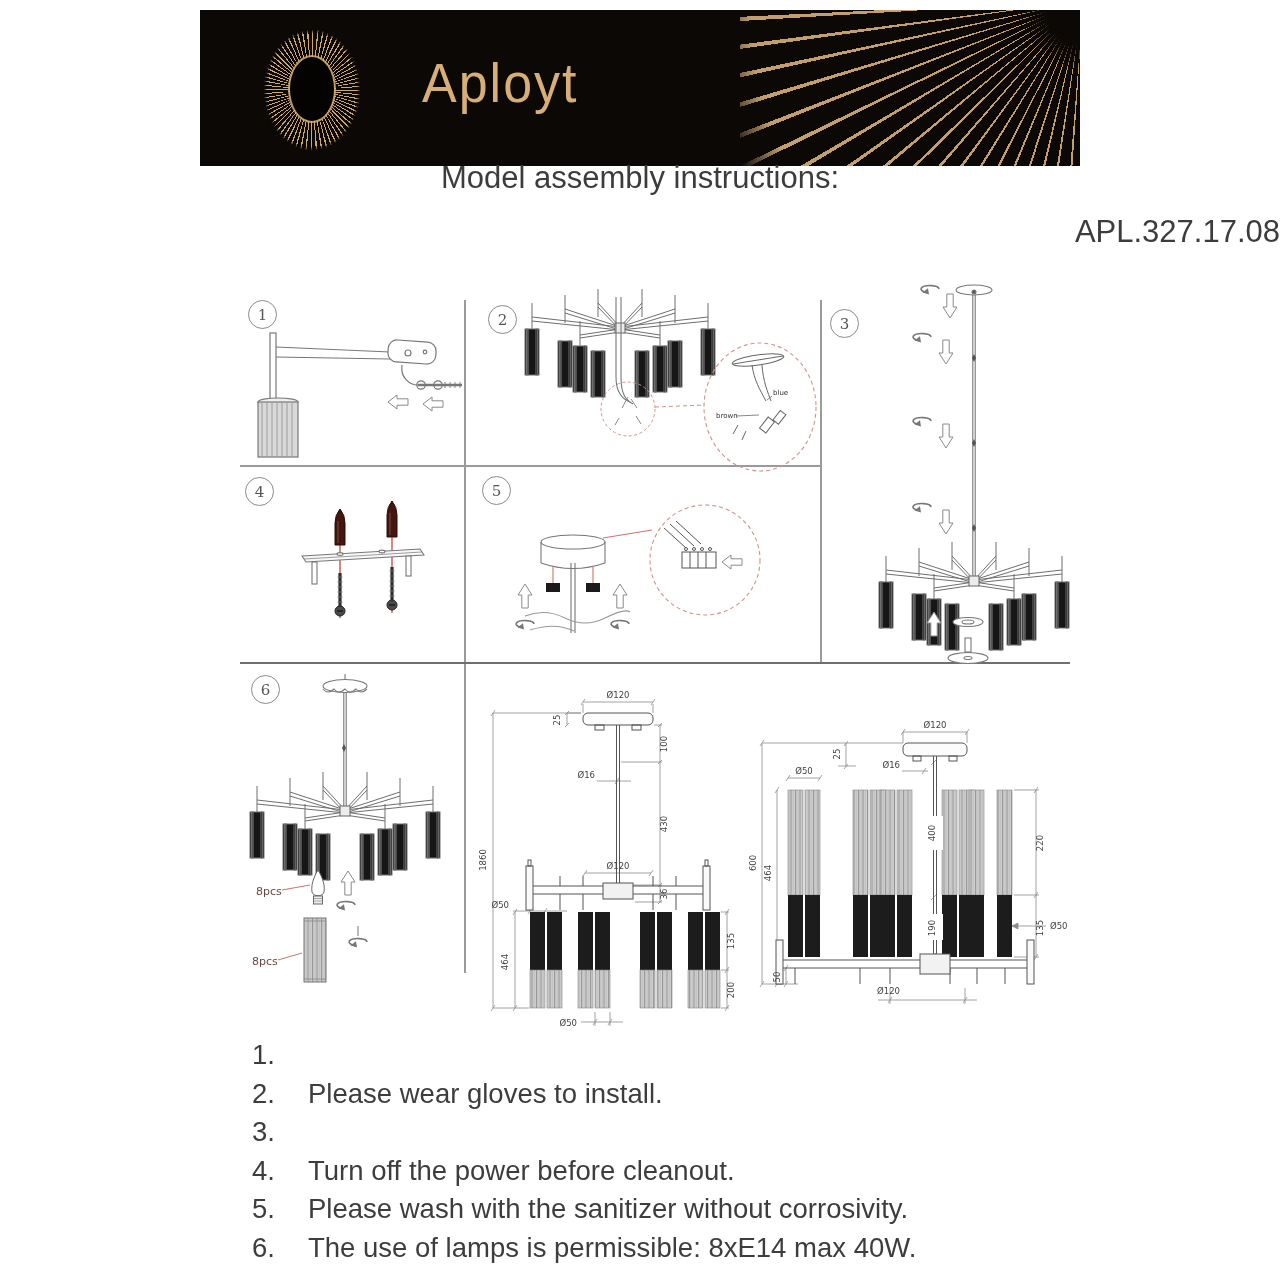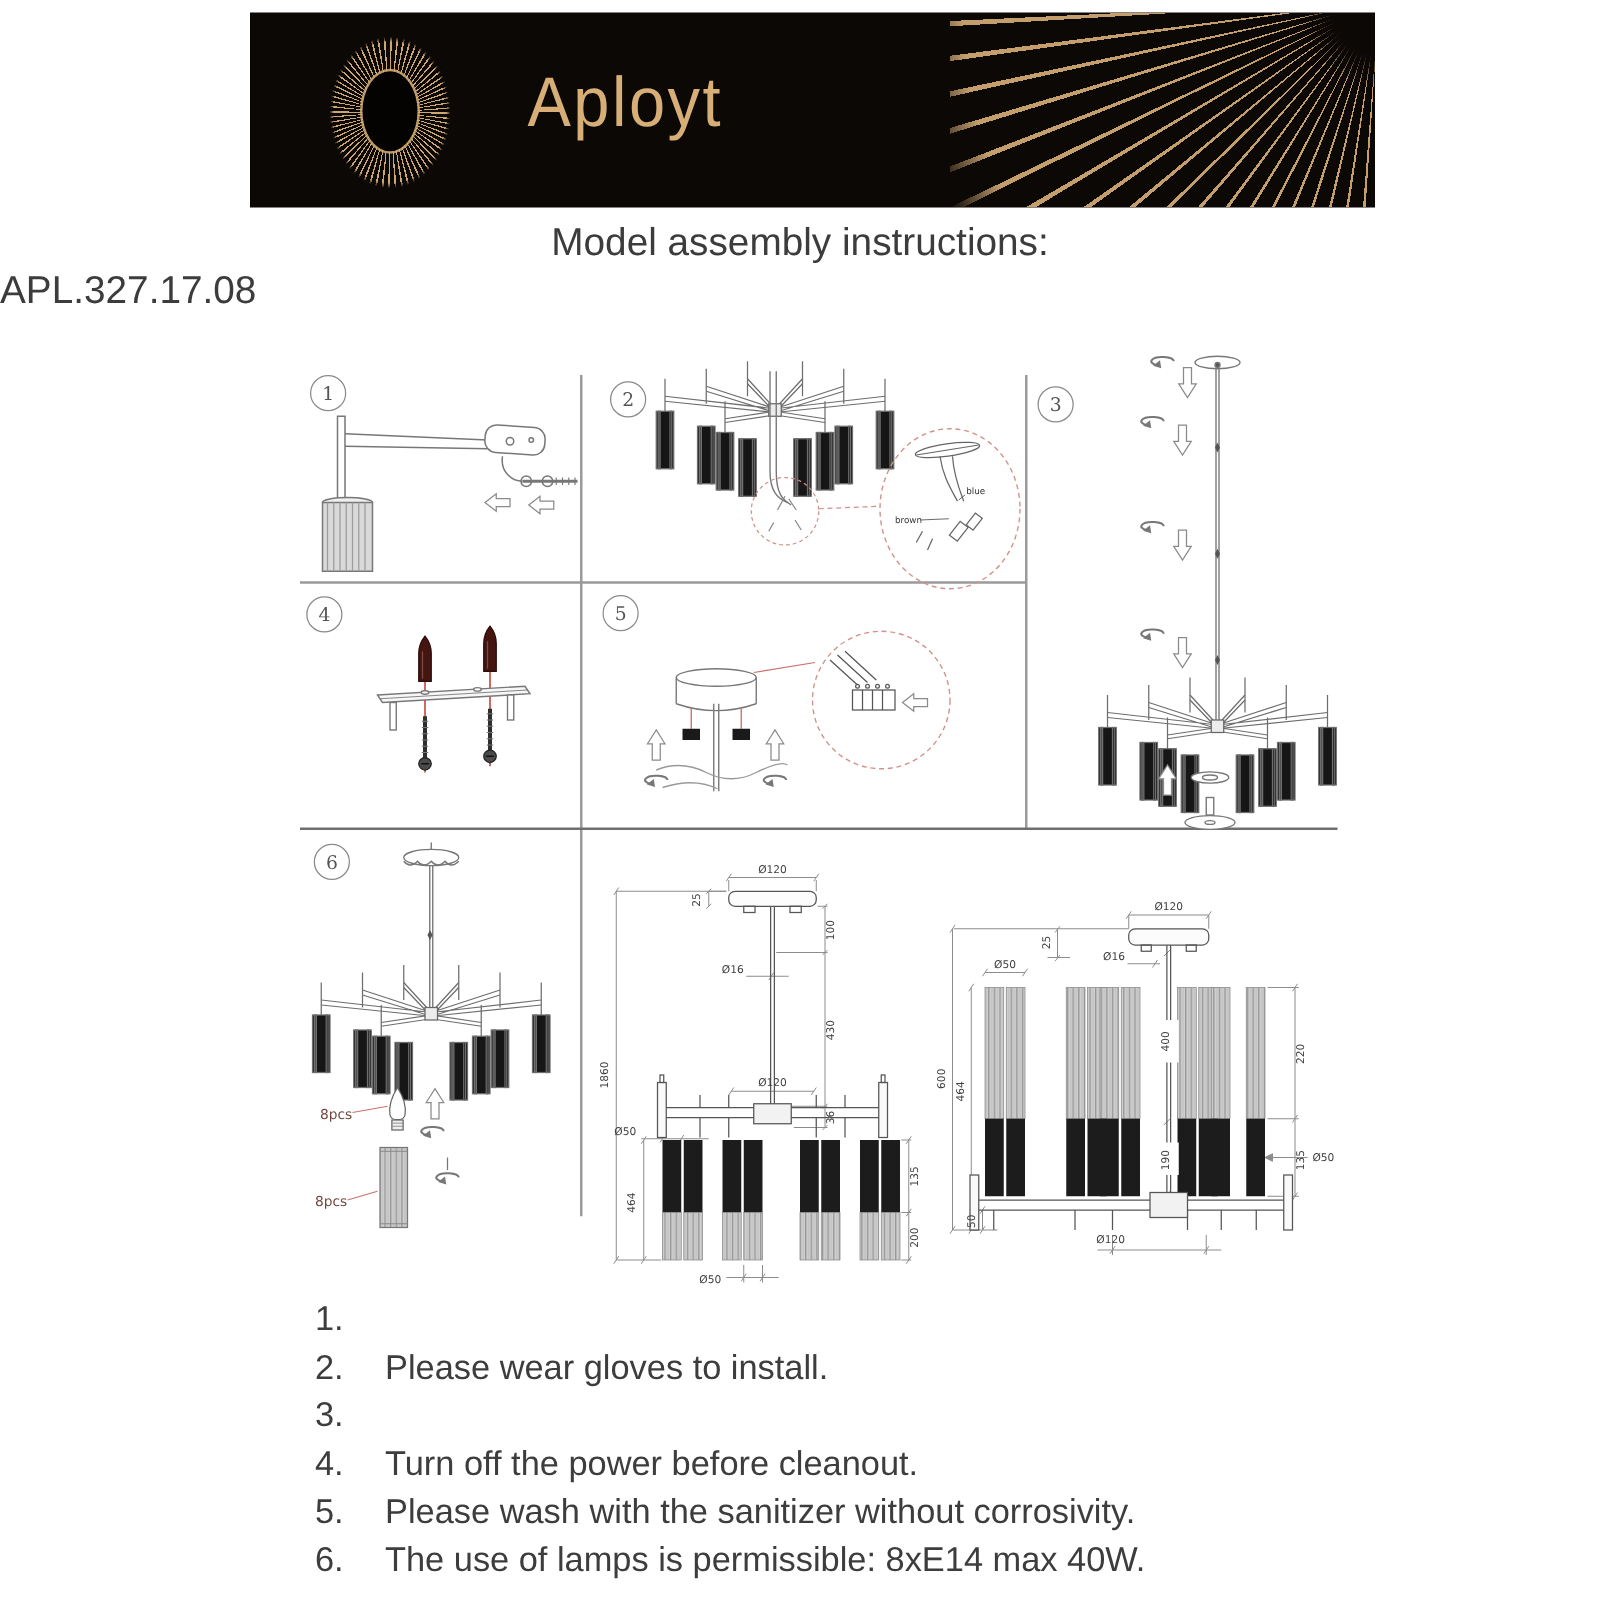--- a/index.html
+++ b/index.html
@@ -1,36 +1,36 @@
 <!DOCTYPE html>
 <html><head>
 <meta charset="utf-8">
 <style>
   html,body{margin:0;padding:0;background:#ffffff;}
   #page{position:relative;width:1280px;height:1280px;background:#ffffff;overflow:hidden;
         font-family:"Liberation Sans",sans-serif;}
 
   
-  .banner{position:absolute;left:200px;top:10px;width:880px;height:156px;background:#0b0806;overflow:hidden;padding-left:20px;}
+  .banner{position:absolute;left:200px;top:10px;width:880px;height:156px;background:#0b0806;overflow:hidden;}
   .logo-rays{position:absolute;left:53px;top:6px;width:118px;height:148px;border-radius:50%;
      background:repeating-conic-gradient(from 0deg,rgba(216,176,120,.95) 0deg 1.4deg,transparent 1.4deg 5deg);
      -webkit-mask:radial-gradient(ellipse 50% 50% at center,transparent 0 28%,#000 33% 76%,transparent 82%);
      mask:radial-gradient(ellipse 50% 50% at center,transparent 0 28%,#000 33% 76%,transparent 82%);}
   .logo-center{position:absolute;left:90px;top:47px;width:44px;height:64px;border-radius:50%;
      background:#050302;box-shadow:0 0 0 2px rgba(214,174,118,.85);}
   .brand{position:absolute;left:222px;top:40px;color:#d6ae76;font-size:52px;letter-spacing:2px;
      font-family:"Liberation Sans",sans-serif;transform:scaleY(1.08);transform-origin:top left;}
   .corner-rays{position:absolute;right:0;top:0;width:340px;height:156px;
      background:repeating-conic-gradient(from 170deg at 101% -6%,rgba(216,176,120,.9) 0deg .7deg,transparent .7deg 4.6deg);
      -webkit-mask:radial-gradient(circle at 100% 0%,transparent 0 34px,#000 60px 88%,transparent 100%);
      mask:radial-gradient(circle at 100% 0%,transparent 0 34px,#000 60px 88%,transparent 100%);}
 
   
-  .title1{position:absolute;left:0;top:176px;width:1280px;text-align:center;font-size:31px;color:#3c3c3c;}
-  .title2{position:absolute;left:0;top:214px;width:1280px;text-align:left;font-size:31px;color:#3c3c3c;}
+  .title1{position:absolute;left:0;top:160px;width:1280px;text-align:center;font-size:31px;color:#3c3c3c;}
+  .title2{position:absolute;left:0;top:214px;width:1280px;text-align:right;font-size:31px;color:#3c3c3c;}
 
   
   .gline{position:absolute;background:#9a9a9a;}
   .gline.dark{background:#6f6f6f;}
 
   
   .pnum{position:absolute;width:27px;height:27px;border:1.4px solid #8a8a8a;border-radius:50%;
     display:flex;align-items:center;justify-content:center;font-family:"DejaVu Serif",serif;
     font-size:15px;color:#555;background:#fff;}
 

